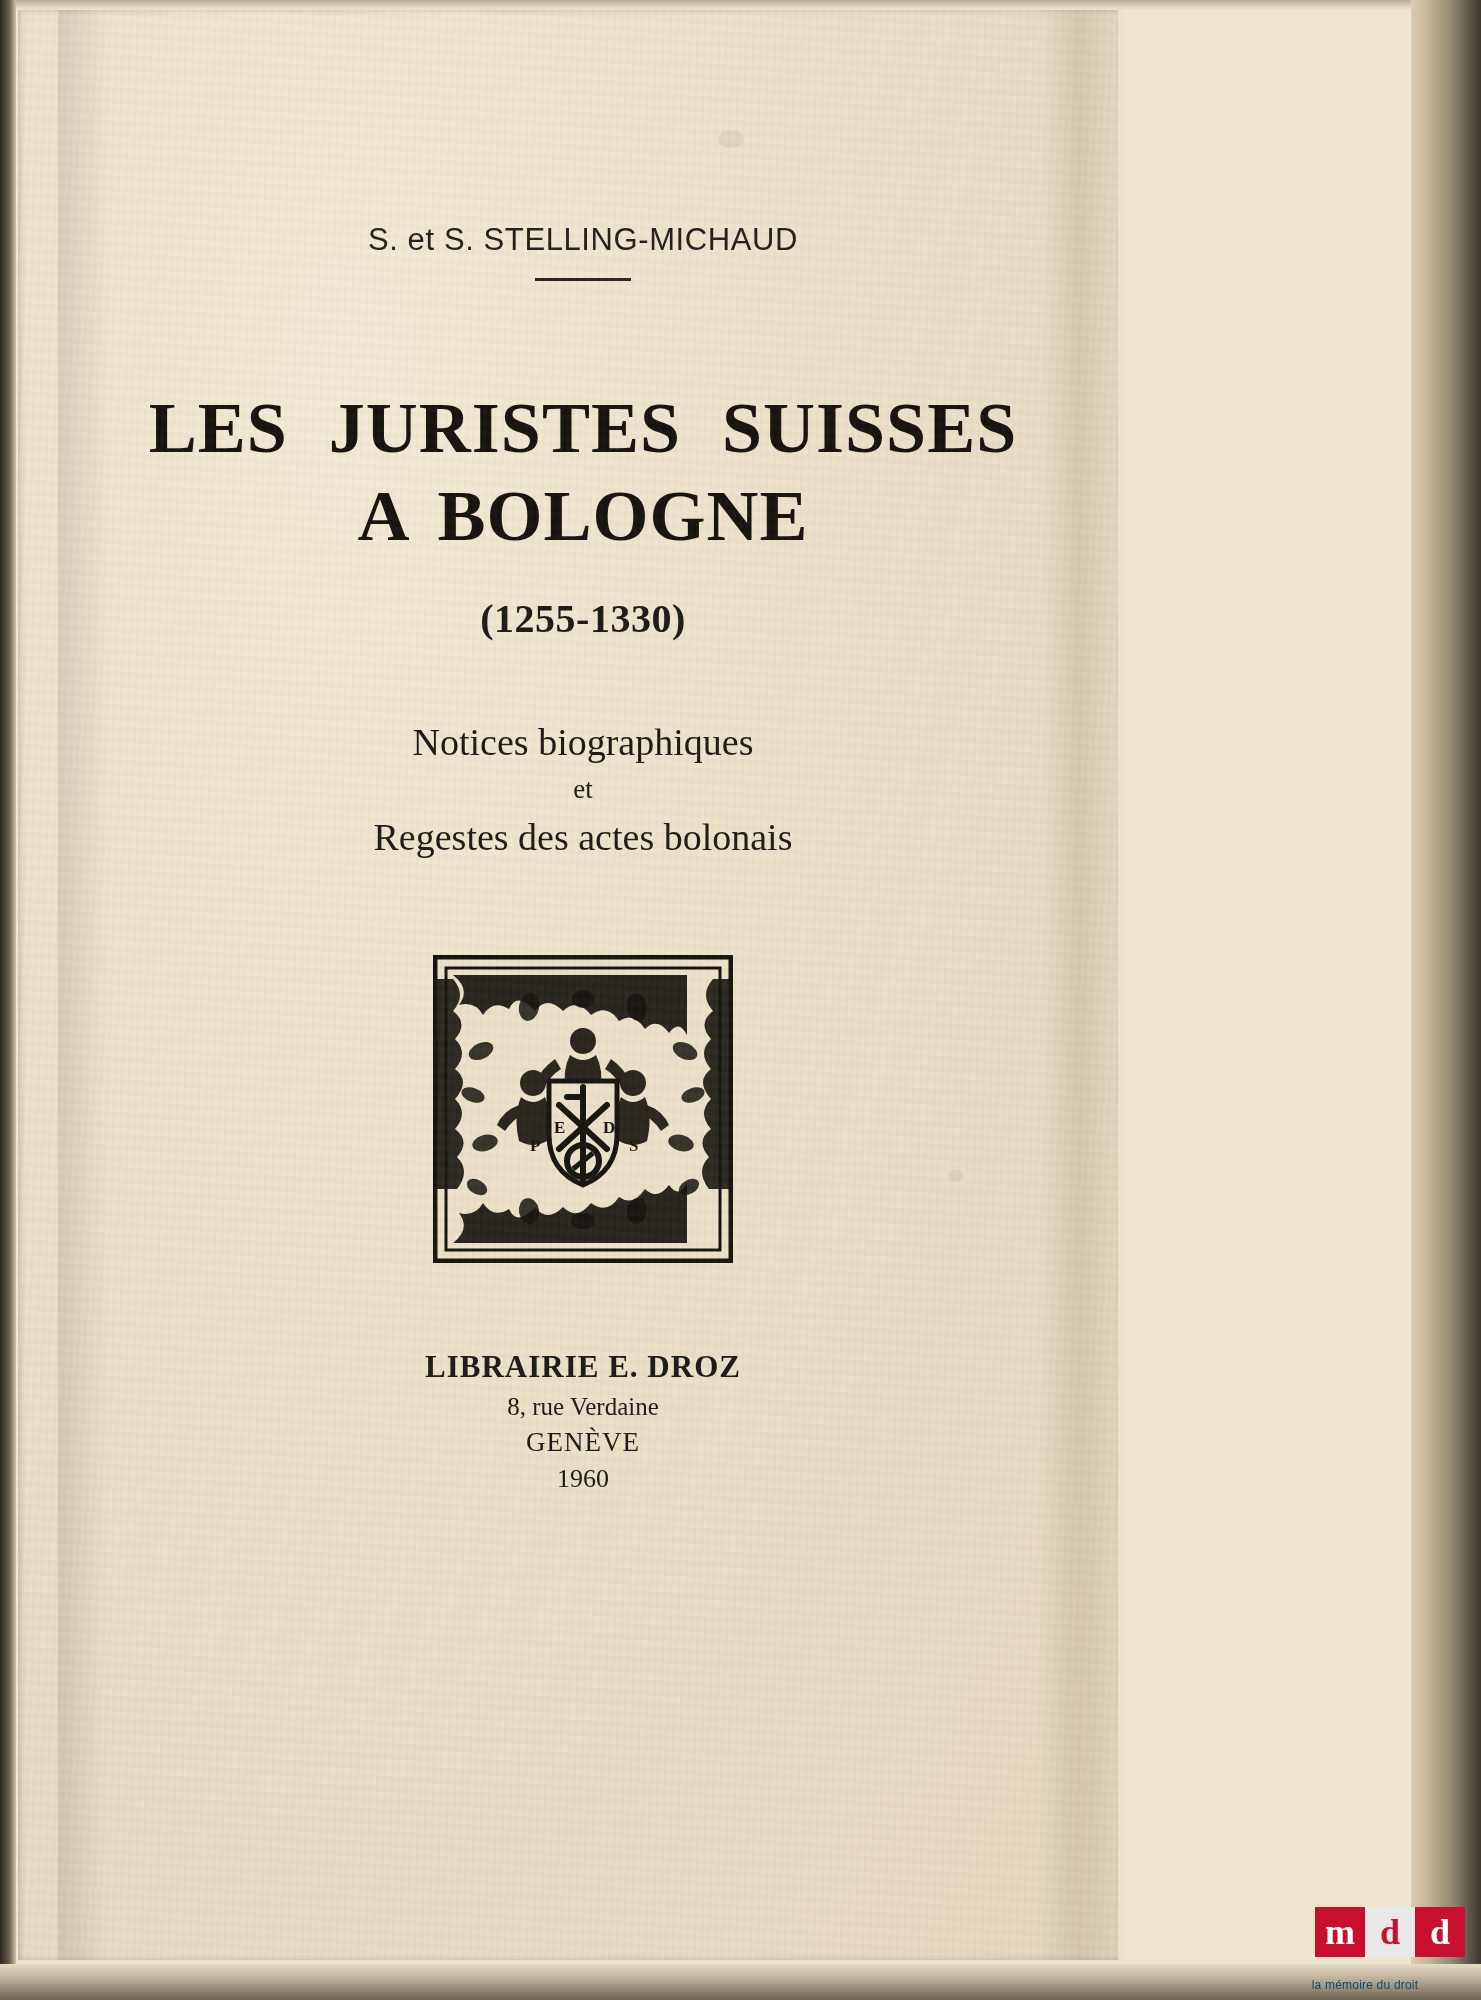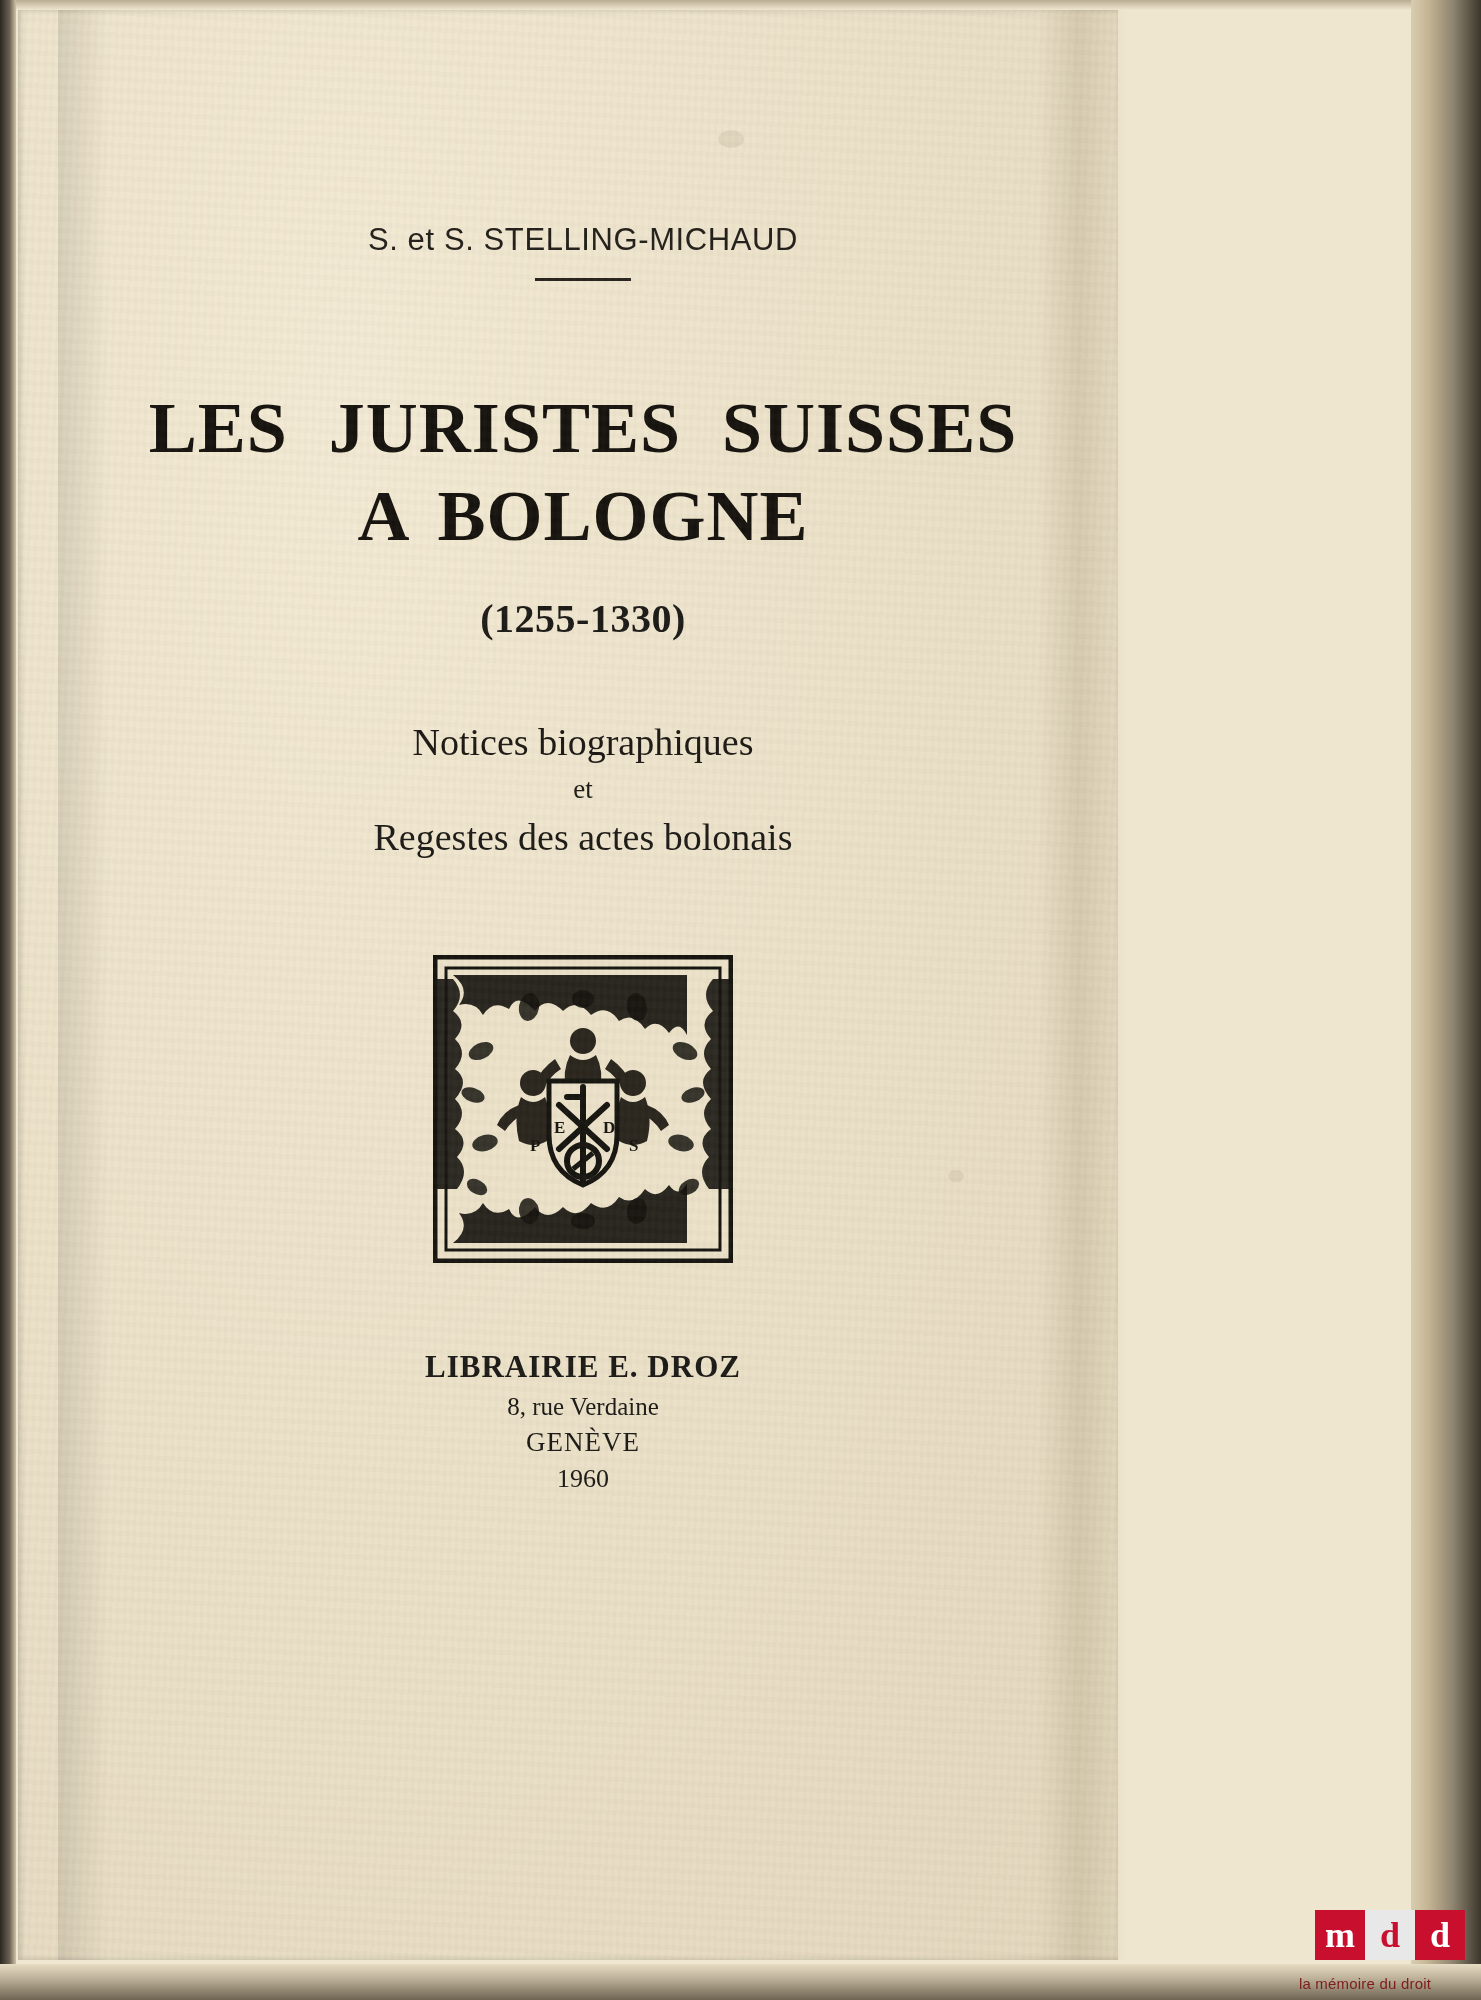--- a/index.html
+++ b/index.html
@@ -167,23 +167,23 @@
   .logo-mark .sq {
     width: 50px; height: 50px;
     display: flex; align-items: center; justify-content: center;
     font-size: 36px; font-weight: bold; line-height: 1;
     font-family: "Liberation Serif", serif;
   }
   .sq-m { background: #c8102e; color: #ffffff; }
   .sq-d1 { background: #e8e8e8; color: #c8102e; }
   .sq-d2 { background: #c8102e; color: #ffffff; }
   .logo-tag {
-    margin-top: 15px;
-    font-size: 15px;
-    color: #7f1d1d;
+    margin-top: 21px;
+    font-size: 12px;
+    color: #0c4a6e;
     letter-spacing: .2px;
   }
 
   
   .spot {
     position: absolute;
     background: rgba(120,100,70,0.10);
     border-radius: 50%;
     pointer-events: none;
   }

